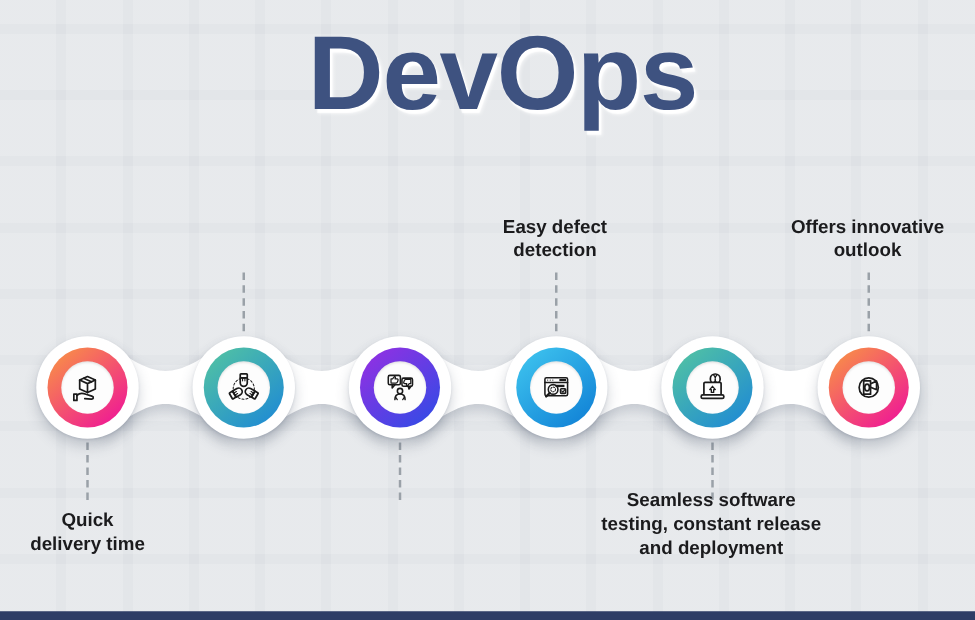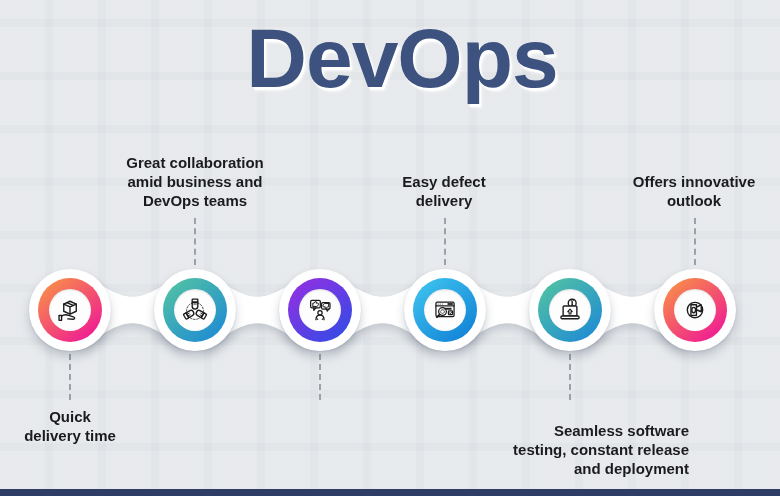--- a/index.html
+++ b/index.html
@@ -34,21 +34,21 @@
   .dash.above{top:218px;height:47px;}
   .d0{left:69px;} .d1{left:194px;} .d2{left:319px;} .d3{left:444px;} .d4{left:569px;} .d5{left:694px;}
   .label{
     position:absolute;width:240px;text-align:center;white-space:pre-line;
     font-size:15px;font-weight:600;color:#1b1b1d;line-height:19px;
   }
   .l0{left:-50px;top:407px;}
   .l1{left:75px;top:153px;}
   .l2{left:199px;top:407px;}
   .l3{left:324px;top:172px;}
-  .l4{left:449px;top:421px;text-align:right;}
+  .l4{left:449px;top:391px;}
   .l5{left:574px;top:172px;}
   .footer-bar{position:absolute;left:0;bottom:0;width:100%;height:7px;}
   .icon{display:block;}
 </style>
 </head>
 <body>
 
 <div class="stage">
 
   <h1 class="title">DevOps</h1>
@@ -163,25 +163,22 @@
           <path d="M26.3 19.2 L34 15.8 V26.8 L26.3 23.6" fill="#fdfdfd"></path>
           <rect x="17.5" y="15.5" width="8.8" height="17" fill="#fdfdfd"></rect>
           <ellipse cx="21.9" cy="24" rx="3" ry="4.3"></ellipse>
         </svg>
       </div>
     </div>
   </div>
 
   <div class="label l0">Quick
 delivery time</div>
-  <div class="label l1">Great collaboration
-amid business and
-DevOps teams</div>
   <div class="label l3">Easy defect
-delivery</div>
+detection</div>
   <div class="label l4">Seamless software
 testing, constant release
 and deployment</div>
   <div class="label l5">Offers innovative
 outlook</div>
 
   <div class="footer-bar" style="background: rgb(46, 61, 102);"></div>
 </div>
 
 </body></html>

